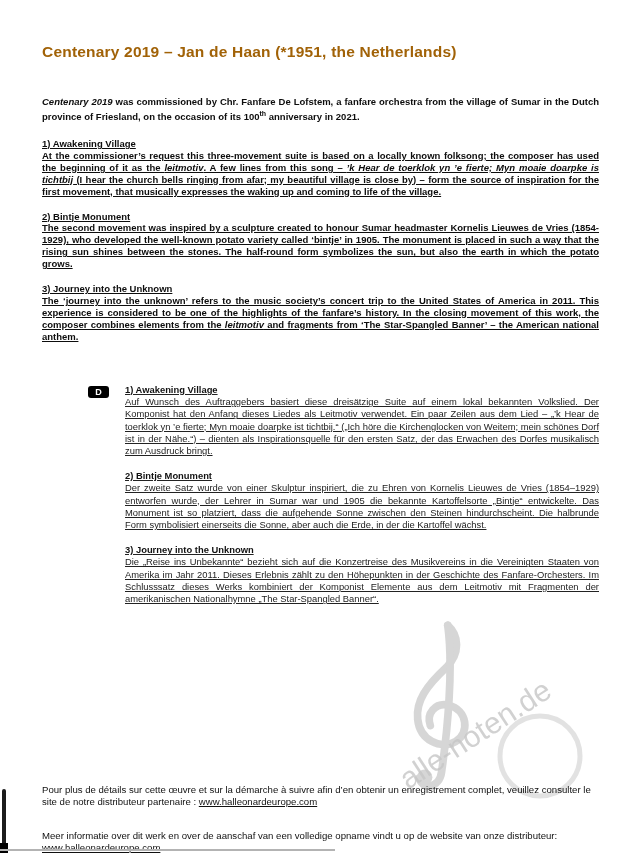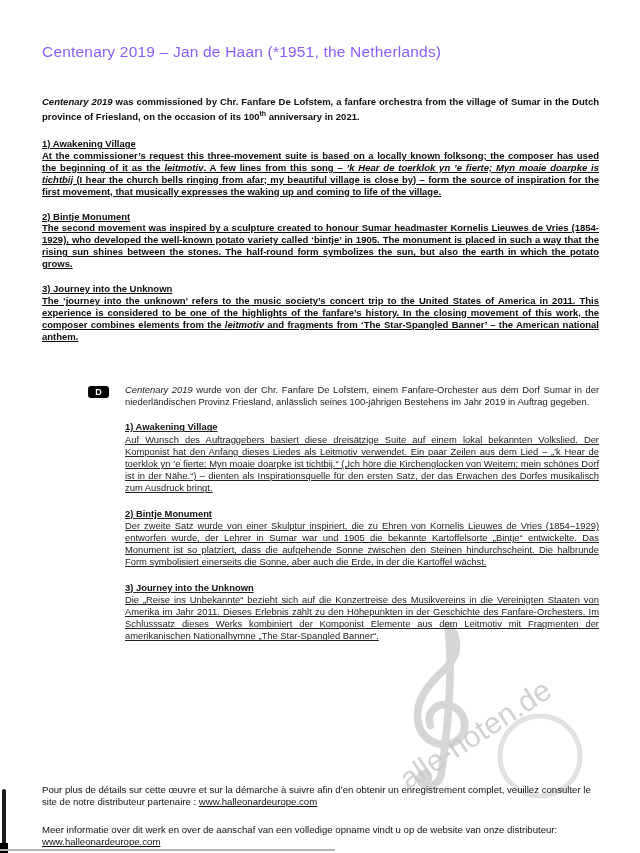--- a/index.html
+++ b/index.html
@@ -4,21 +4,21 @@
 <style>
   * { margin:0; padding:0; box-sizing:border-box; }
   html,body { background:#ffffff; }
   body {
     width:640px; height:853px; position:relative; overflow:hidden;
     font-family:"Liberation Sans","DejaVu Sans",sans-serif;
     color:#111;
   }
   .page-title {
     position:absolute; left:42px; top:43px;
-    font-size:15.5px; font-weight:400; letter-spacing:.2px; color:#8b5cf6;
+    font-size:15.5px; font-weight:700; letter-spacing:.2px; color:#a16207;
   }
   .en {
     position:absolute; left:42px; top:96px; width:557px;
     font-size:9.5px; line-height:11.9px; font-weight:700;
     text-align:justify; z-index:2; color:#0d0d0d;
   }
   .en .intro { margin-bottom:15px; }
   .block { margin-bottom:13px;text-decoration:underline; }
   .de-badge {
     position:absolute; left:88px; top:386px; width:21px; height:12px;
@@ -30,21 +30,21 @@
     position:absolute; left:125px; top:384px; width:474px;
     font-size:9.4px; line-height:12.2px; font-weight:400;
     text-align:justify; color:#222; z-index:2;
   }
   .de .intro { margin-bottom:13px; }
   .de .heading { font-weight:700; color:#111; }
   .footer {
     position:absolute; left:42px; top:784px; width:560px;
     font-size:9.6px; line-height:12.3px; color:#111; z-index:2;
   }
-  .footer .dutch { margin-top:15px; }
+  .footer .dutch { margin-top:21px; }
   .link { text-decoration:underline; color:#111; cursor:pointer; }
   .watermark { position:absolute; left:348px; top:594px; z-index:1; }
   sup { font-size:7px; vertical-align:super; }
   i { font-style:italic;margin-top:6px; }
   .artifact-left {
     position:absolute; left:2px; top:789px; width:4px; height:64px;
     background:#1c1c1c; border-radius:2px; z-index:3;
   }
   .artifact-corner {
     position:absolute; left:0; top:843px; width:8px; height:10px;
@@ -87,21 +87,20 @@
 
     <div class="block">
       <div class="heading">3) Journey into the Unknown</div>
       <div class="body"><span>The ‘journey into the unknown’ refers to the music society’s concert trip to the United States of America in 2011. This experience is considered to be one of the highlights of the fanfare’s history. In the closing movement of this work, the composer combines elements from the </span><i>leitmotiv</i><span> and fragments from ‘The Star-Spangled Banner’ – the American national anthem.</span></div>
     </div>
   </section>
 
   <div class="de-badge">D</div>
 
   <section class="de">
-    <p class="intro"><i>Centenary 2019</i><span> wurde von der Chr. Fanfare De Lofstem, einem Fanfare-Orchester aus dem Dorf Sumar in der niederländischen Provinz Friesland, anlässlich seines 100-jährigen Bestehens im Jahr 2019 in Auftrag gegeben.</span></p>
 
     <div class="block">
       <div class="heading">1) Awakening Village</div>
       <div class="body"><span>Auf Wunsch des Auftraggebers basiert diese dreisätzige Suite auf einem lokal bekannten Volkslied. Der Komponist hat den Anfang dieses Liedes als Leitmotiv verwendet. Ein paar Zeilen aus dem Lied – „’k Hear de toerklok yn ’e fierte; Myn moaie doarpke ist tichtbij.“ („Ich höre die Kirchenglocken von Weitem; mein schönes Dorf ist in der Nähe.“) – dienten als Inspirationsquelle für den ersten Satz, der das Erwachen des Dorfes musikalisch zum Ausdruck bringt.</span></div>
     </div>
 
     <div class="block">
       <div class="heading">2) Bintje Monument</div>
       <div class="body"><span>Der zweite Satz wurde von einer Skulptur inspiriert, die zu Ehren von Kornelis Lieuwes de Vries (1854–1929) entworfen wurde, der Lehrer in Sumar war und 1905 die bekannte Kartoffelsorte „Bintje“ entwickelte. Das Monument ist so platziert, dass die aufgehende Sonne zwischen den Steinen hindurchscheint. Die halbrunde Form symbolisiert einerseits die Sonne, aber auch die Erde, in der die Kartoffel wächst.</span></div>
     </div>

